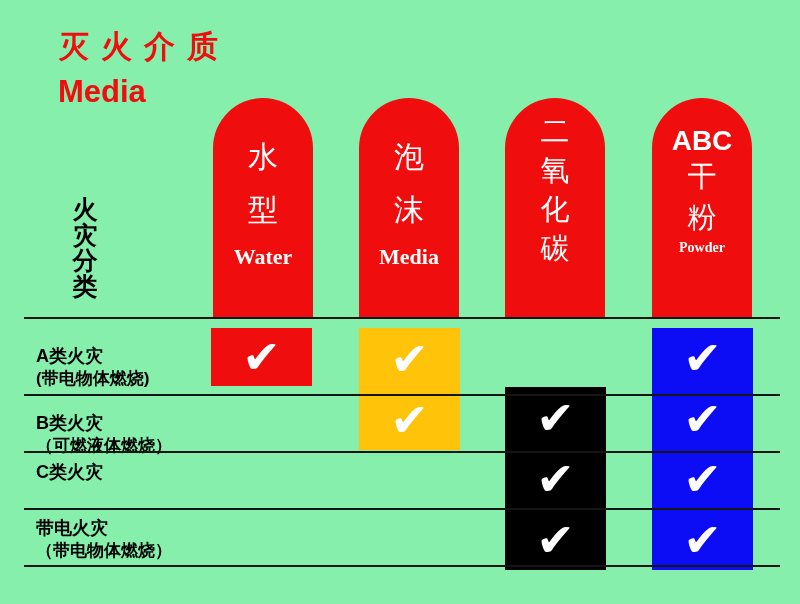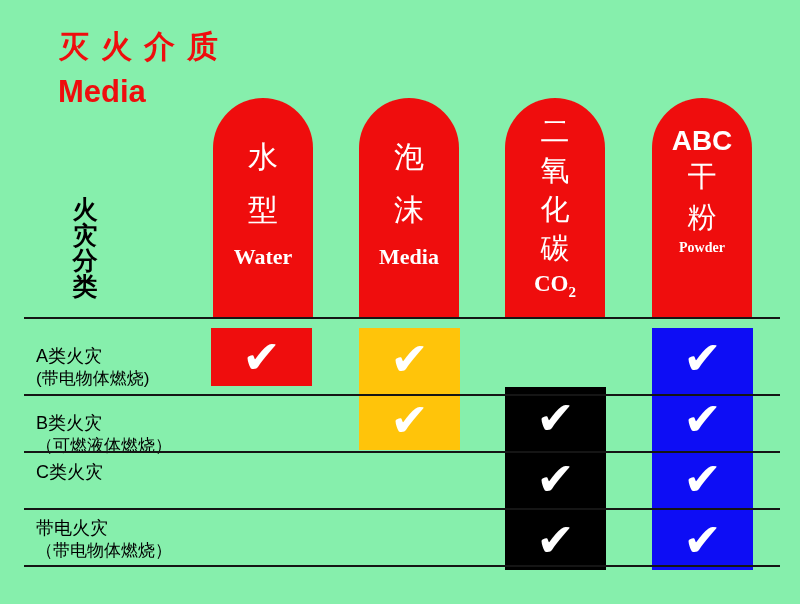--- a/index.html
+++ b/index.html
@@ -77,21 +77,21 @@
     position:absolute;left:24px;width:756px;height:2px;
     background:var(--line);z-index:5;
   }
   .hline-1{top:317px;}
   .hline-2{top:394px;}
   .hline-3{top:451px;}
   .hline-4{top:508px;}
   .hline-5{top:565px;}
   
   .rowlab{
-    position:absolute;left:36px;color:#000;font-weight:400;
+    position:absolute;left:36px;color:#000;font-weight:700;
     font-size:18px;line-height:21px;font-family:"Liberation Sans",sans-serif;
     white-space:nowrap;
   }
   .rowlab .sub{display:block;font-size:17px;margin-top:1px;}
   .rowlab-a{top:346px;}
   .rowlab-b{top:413px;}
   .rowlab-c{top:462px;}
   .rowlab-d{top:518px;}
 </style>
 </head>
@@ -119,21 +119,20 @@
     <span class="zh">泡</span>
     <span class="zh">沫</span>
     <span class="en">Media</span>
   </div>
 
   <div class="col col-co2">
     <span class="zh">二</span>
     <span class="zh">氧</span>
     <span class="zh">化</span>
     <span class="zh">碳</span>
-    <span class="en"><span>CO</span><sub>2</sub></span>
   </div>
 
   <div class="col col-abc">
     <span class="prefix">ABC</span>
     <span class="zh">干</span>
     <span class="zh">粉</span>
     <span class="en">Powder</span>
   </div>
 
   <div class="box box-water">

